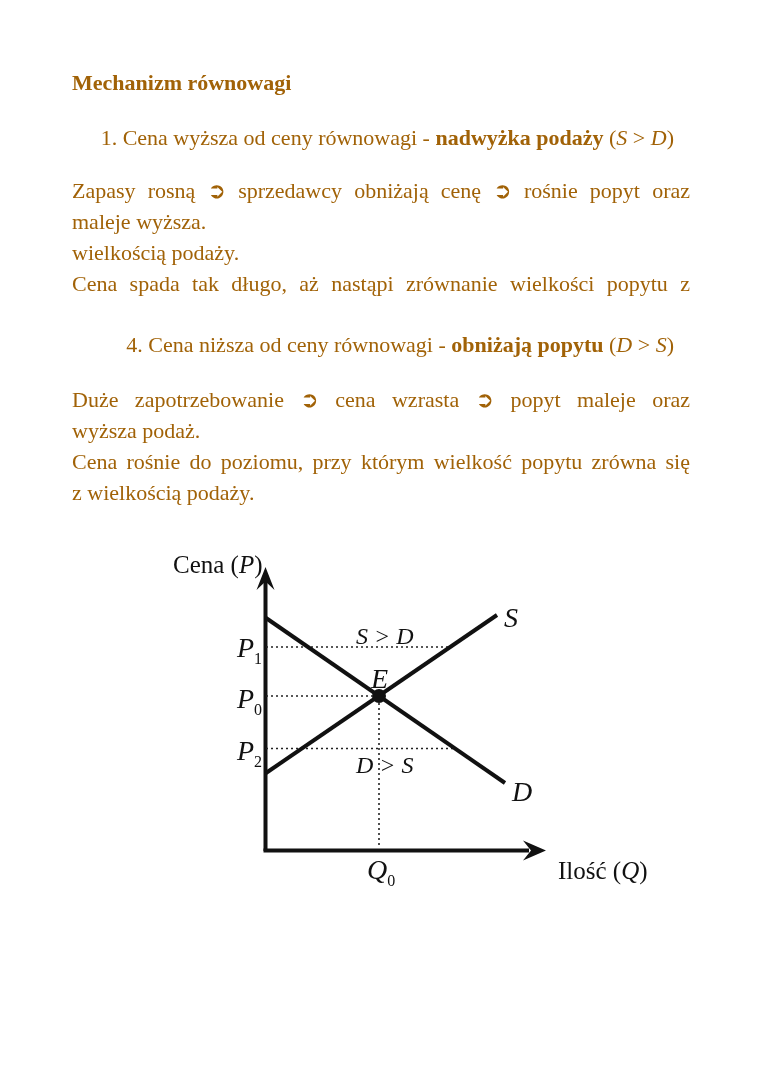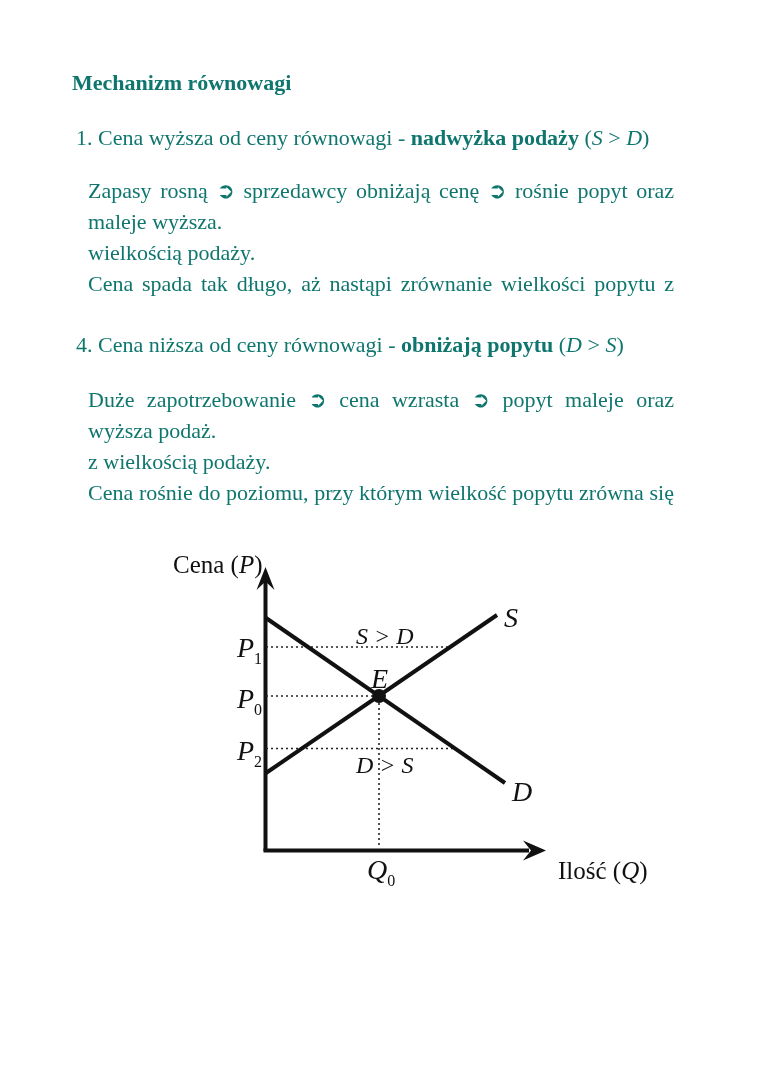--- a/index.html
+++ b/index.html
@@ -1,26 +1,26 @@
 <!DOCTYPE html>
 <html><head>
 <meta charset="utf-8">
 <style>
   html,body{margin:0;padding:0;background:#fff;}
   .page{
     position:relative;width:760px;height:1075px;background:#ffffff;
-    font-family:"Liberation Serif","DejaVu Serif",serif;color:#0f766e;overflow:hidden;border-radius:19px;
+    font-family:"Liberation Serif","DejaVu Serif",serif;color:#a16207;overflow:hidden;border-radius:19px;
   }
   .content{
     position:absolute;left:72px;top:67px;width:618px;
     font-size:22px;line-height:31px;
   }
   .title{font-weight:bold;}
-  .pt{margin:4px;}
-  .para{margin:16px;}
+  .pt{margin:16px;text-align:right;}
+  .para{margin:0;}
   .line{}
   .just{text-align:justify;text-align-last:justify;}
   .b{font-weight:bold;}
   .i{font-style:italic;}
   .diagram{position:absolute;left:160px;top:545px;}
   .diagram text{font-family:"Liberation Serif","DejaVu Serif",serif;fill:#111;}
   .axis-label{font-size:25px;}
   .it{font-style:italic;}
   .big{font-size:28px;font-style:italic;}
   .mid{font-size:24px;font-style:italic;}
@@ -44,22 +44,22 @@
       <div class="line">maleje wyższa.</div>
       <div class="line">wielkością podaży.</div>
       <div class="line just">Cena spada tak długo, aż nastąpi zrównanie wielkości popytu z</div>
     </div>
 
     <p class="pt" style="margin-top:30px"><span>4. Cena niższa od ceny równowagi - </span><span class="b">obniżają popytu</span><span> (</span><span class="i">D</span><span> &gt; </span><span class="i">S</span><span>)</span></p>
 
     <div class="para" style="margin-top:24px">
       <div class="line just">Duże zapotrzebowanie ➲ cena wzrasta ➲ popyt maleje oraz</div>
       <div class="line">wyższa podaż.</div>
+      <div class="line just">Cena rośnie do poziomu, przy którym wielkość popytu zrówna się</div>
       <div class="line">z wielkością podaży.</div>
-      <div class="line just">Cena rośnie do poziomu, przy którym wielkość popytu zrówna się</div>
     </div>
 
   </div>
 
   <svg class="diagram" width="540" height="360" viewBox="0 0 540 360">
 
     <line class="axis" x1="105.5" y1="306" x2="105.5" y2="36"></line>
     <path d="M105.5 22 L96.5 45 L105.5 36.5 L114.5 45 Z" fill="#111"></path>
     <line class="axis" x1="103.5" y1="305.5" x2="369" y2="305.5"></line>
     <path d="M386 305.5 L363 295.5 L371 305.5 L363 315.5 Z" fill="#111"></path>

